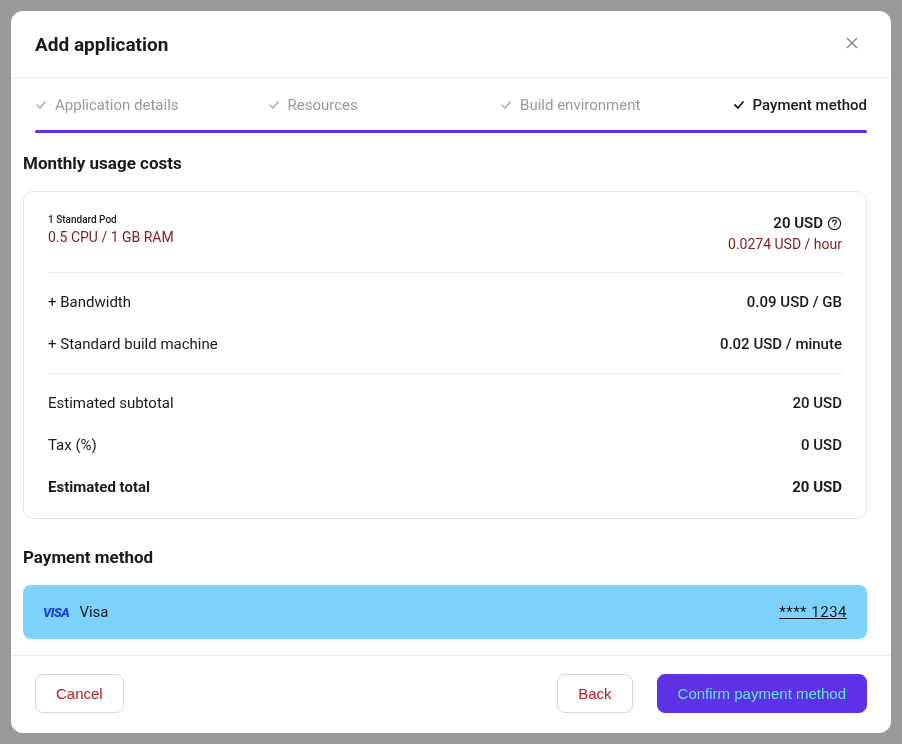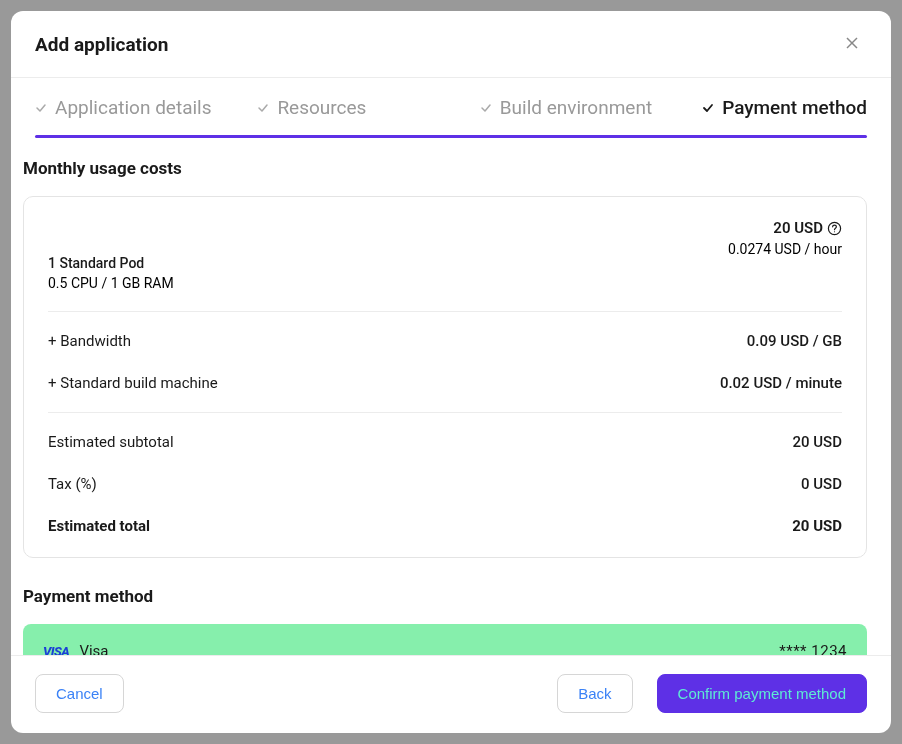--- a/index.html
+++ b/index.html
@@ -49,21 +49,21 @@
     .stepper {
       display: flex;
       padding: 18px 24px 0 24px;
       position: relative;
     }
     .stepper-item {
       display: flex;
       align-items: center;
       gap: 8px;
       flex: 1;
-      font-size: 19px;
+      font-size: 15px;
       color: #999;
     }
     .stepper-item.active {
       color: #1a1a1a;
       font-weight: 500;
       justify-content: flex-end;
     }
     .stepper-item:last-child {
       flex: 0 0 auto;
     }
@@ -111,28 +111,27 @@
       flex-direction: column;
       gap: 4px;
     }
     .cost-row-right {
       display: flex;
       flex-direction: column;
       align-items: flex-end;
       gap: 4px;
     }
     .cost-primary {
-      font-size: 14px;
+      font-size: 10px;
       color: #1a1a1a;
       font-weight: 500;
-      margin-top: 36px;
     }
     .cost-secondary {
       font-size: 14px;
-      color: #000000;
+      color: #7f1d1d;
     }
     .price-with-icon {
       display: flex;
       align-items: center;
       gap: 4px;
       font-size: 15px;
       font-weight: 600;
       color: #1a1a1a;
     }
     .help-icon {
@@ -159,21 +158,21 @@
       font-weight: 400;
     }
     .simple-row .value {
       font-weight: 500;
     }
     .simple-row.bold .label,
     .simple-row.bold .value {
       font-weight: 700;
     }
     .payment-card {
-      background: #86efac;
+      background: #7dd3fc;
       border-radius: 8px;
       padding: 18px 20px;
       display: flex;
       justify-content: space-between;
       align-items: center;
       margin-bottom: 8px;
     }
     .payment-left {
       display: flex;
       align-items: center;
@@ -208,21 +207,21 @@
       gap: 24px;
     }
     .btn {
       border: 1px solid #d6d6d6;
       background: #fff;
       border-radius: 8px;
       padding: 10px 20px;
       font-size: 15px;
       cursor: pointer;
       font-weight: 500;
-      color: #3b82f6;
+      color: #b91c1c;
     }
     .btn-primary {
       background: #5e30e6;
       border-color: #5e30e6;
       color: #5eead4;
       text-align: center;
     }
   </style>
 </head>
 <body>

